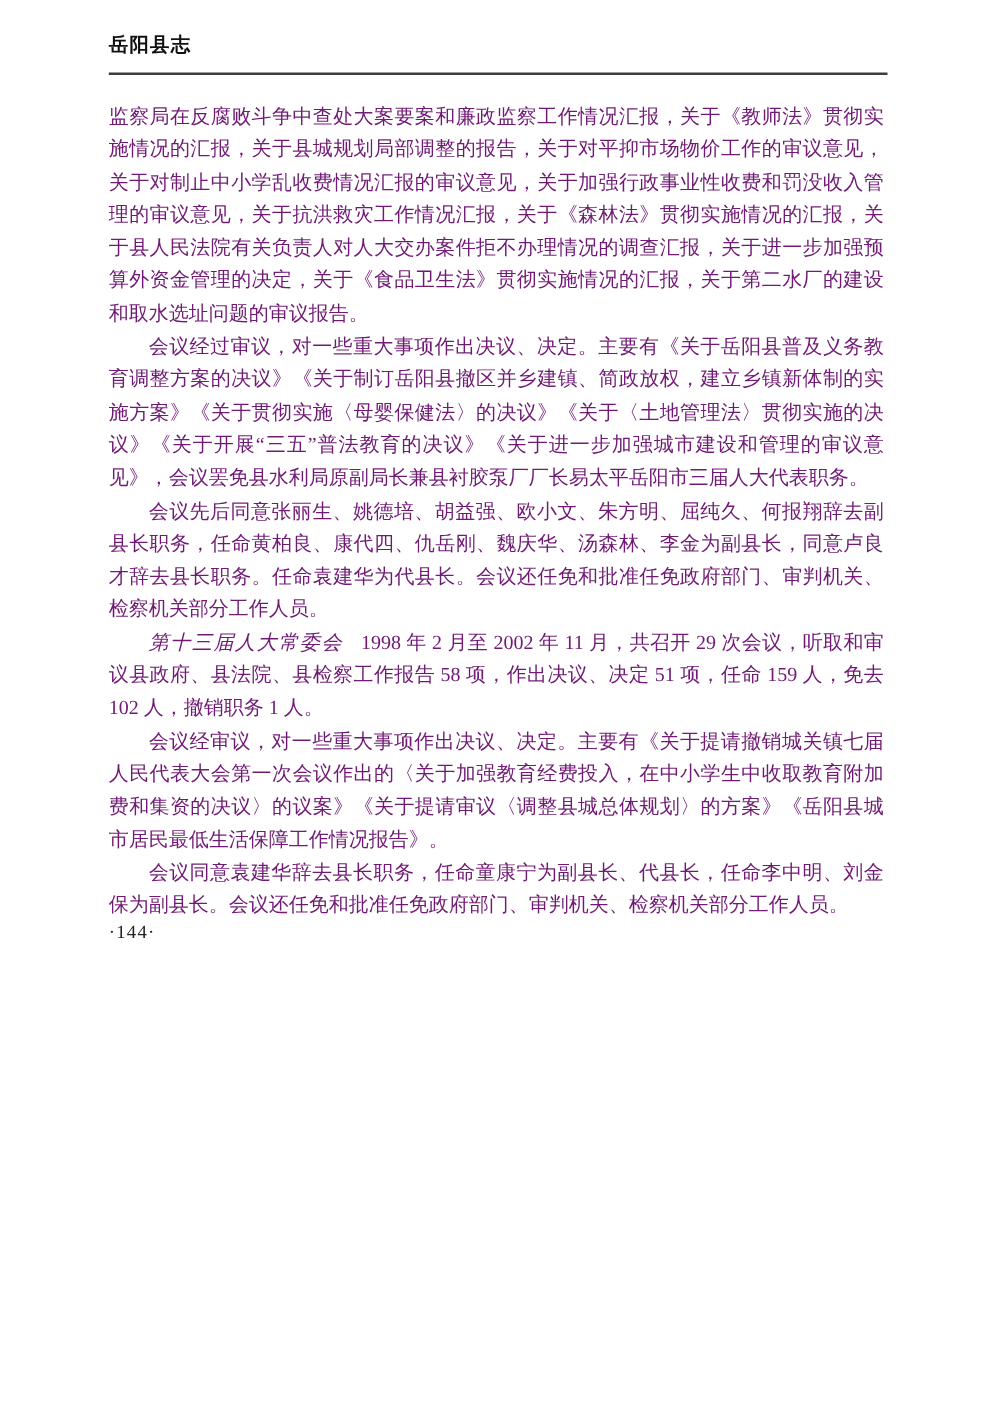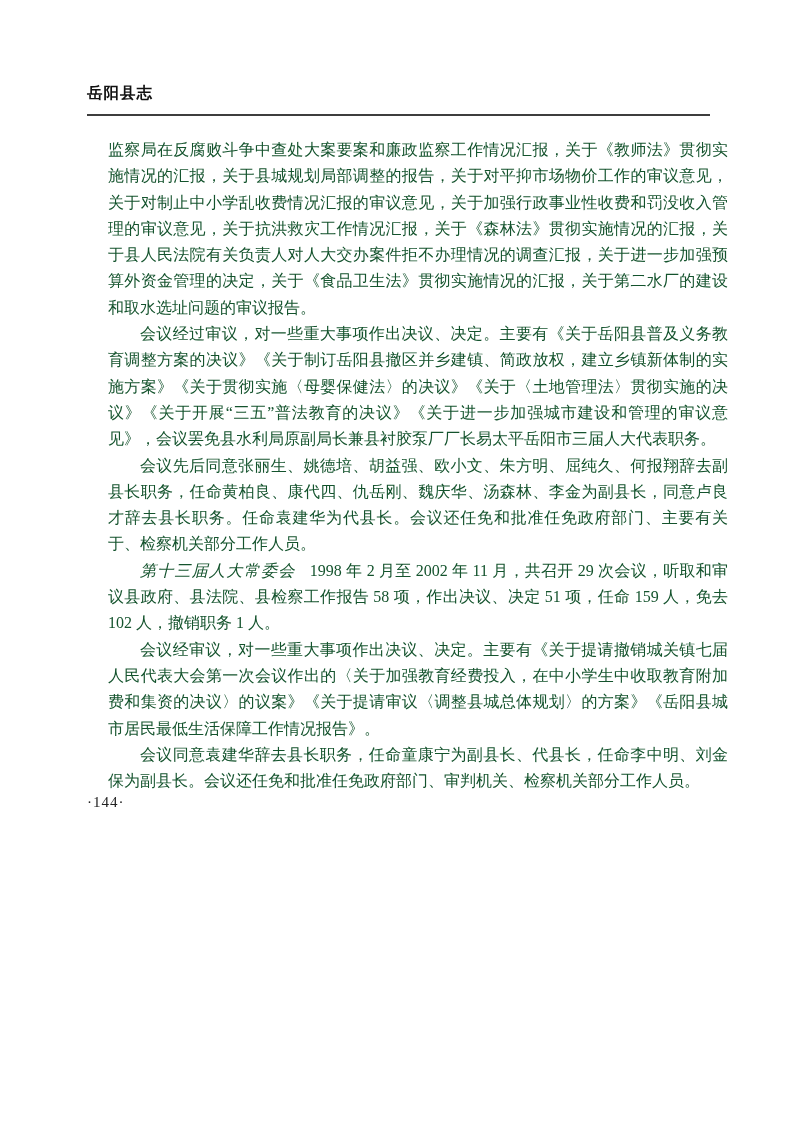--- a/index.html
+++ b/index.html
@@ -10,21 +10,21 @@
     position: relative;
     font-family: "Liberation Serif", "DejaVu Serif", serif;
     color: #1c1c1c;
     overflow: hidden;
   }
   .page {
     position: absolute;
     top: 0; left: 0;
     width: 793px;
     height: 1122px;
-    padding: 84px 83px 0 87px;
+    padding: 28px 83px 0 87px;
     background: #ffffff;
   }
   .page-header {
     width: 100%;
   }
   .book-title {
     font-family: "Liberation Sans", "DejaVu Sans", sans-serif;
     font-weight: bold;
     font-size: 15.5px;
     line-height: 18px;
@@ -38,22 +38,21 @@
     width: 100%;
     height: 0;
   }
   .page-body {
     margin-top: 21px;
     width: 620px;
     font-size: 16px;
     line-height: 26.3px;
     text-align: justify;
     text-justify: inter-ideograph;
-    color: #14532d;
-    margin-left: 21px;
+    color: #701a75;
   }
   .para { text-indent: 2em; }
   .para.no-indent { text-indent: 0; }
   .lead {
     font-weight: normal;
     font-style: italic; 
     margin-right: 0.9em;
     letter-spacing: 1px;
   }
   .page-number {
@@ -72,21 +71,21 @@
     <div class="book-title">岳阳县志</div>
     <hr class="header-rule">
   </div>
 
   <div class="page-body">
 
     <p class="para no-indent"><span>监察局在反腐败斗争中查处大案要案和廉政监察工作情况汇报，关于《教师法》贯彻实施情况的汇报，关于县城规划局部调整的报告，关于对平抑市场物价工作的审议意见，关于对制止中小学乱收费情况汇报的审议意见，关于加强行政事业性收费和罚没收入管理的审议意见，关于抗洪救灾工作情况汇报，关于《森林法》贯彻实施情况的汇报，关于县人民法院有关负责人对人大交办案件拒不办理情况的调查汇报，关于进一步加强预算外资金管理的决定，关于《食品卫生法》贯彻实施情况的汇报，关于第二水厂的建设和取水选址问题的审议报告。</span></p>
 
     <p class="para"><span>会议经过审议，对一些重大事项作出决议、决定。主要有《关于岳阳县普及义务教育调整方案的决议》《关于制订岳阳县撤区并乡建镇、简政放权，建立乡镇新体制的实施方案》《关于贯彻实施〈母婴保健法〉的决议》《关于〈土地管理法〉贯彻实施的决议》《关于开展“三五”普法教育的决议》《关于进一步加强城市建设和管理的审议意见》，会议罢免县水利局原副局长兼县衬胶泵厂厂长易太平岳阳市三届人大代表职务。</span></p>
 
-    <p class="para"><span>会议先后同意张丽生、姚德培、胡益强、欧小文、朱方明、屈纯久、何报翔辞去副县长职务，任命黄柏良、康代四、仇岳刚、魏庆华、汤森林、李金为副县长，同意卢良才辞去县长职务。任命袁建华为代县长。会议还任免和批准任免政府部门、主要有关于、检察机关部分工作人员。</span></p>
+    <p class="para"><span>会议先后同意张丽生、姚德培、胡益强、欧小文、朱方明、屈纯久、何报翔辞去副县长职务，任命黄柏良、康代四、仇岳刚、魏庆华、汤森林、李金为副县长，同意卢良才辞去县长职务。任命袁建华为代县长。会议还任免和批准任免政府部门、审判机关、检察机关部分工作人员。</span></p>
 
     <p class="para"><span class="lead">第十三届人大常委会</span><span>1998 年 2 月至 2002 年 11 月，共召开 29 次会议，听取和审议县政府、县法院、县检察工作报告 58 项，作出决议、决定 51 项，任命 159 人，免去 102 人，撤销职务 1 人。</span></p>
 
 
     <p class="para"><span>会议经审议，对一些重大事项作出决议、决定。主要有《关于提请撤销城关镇七届人民代表大会第一次会议作出的〈关于加强教育经费投入，在中小学生中收取教育附加费和集资的决议〉的议案》《关于提请审议〈调整县城总体规划〉的方案》《岳阳县城市居民最低生活保障工作情况报告》。</span></p>
 
     <p class="para"><span>会议同意袁建华辞去县长职务，任命童康宁为副县长、代县长，任命李中明、刘金保为副县长。会议还任免和批准任免政府部门、审判机关、检察机关部分工作人员。</span></p>
 
 
   </div>

